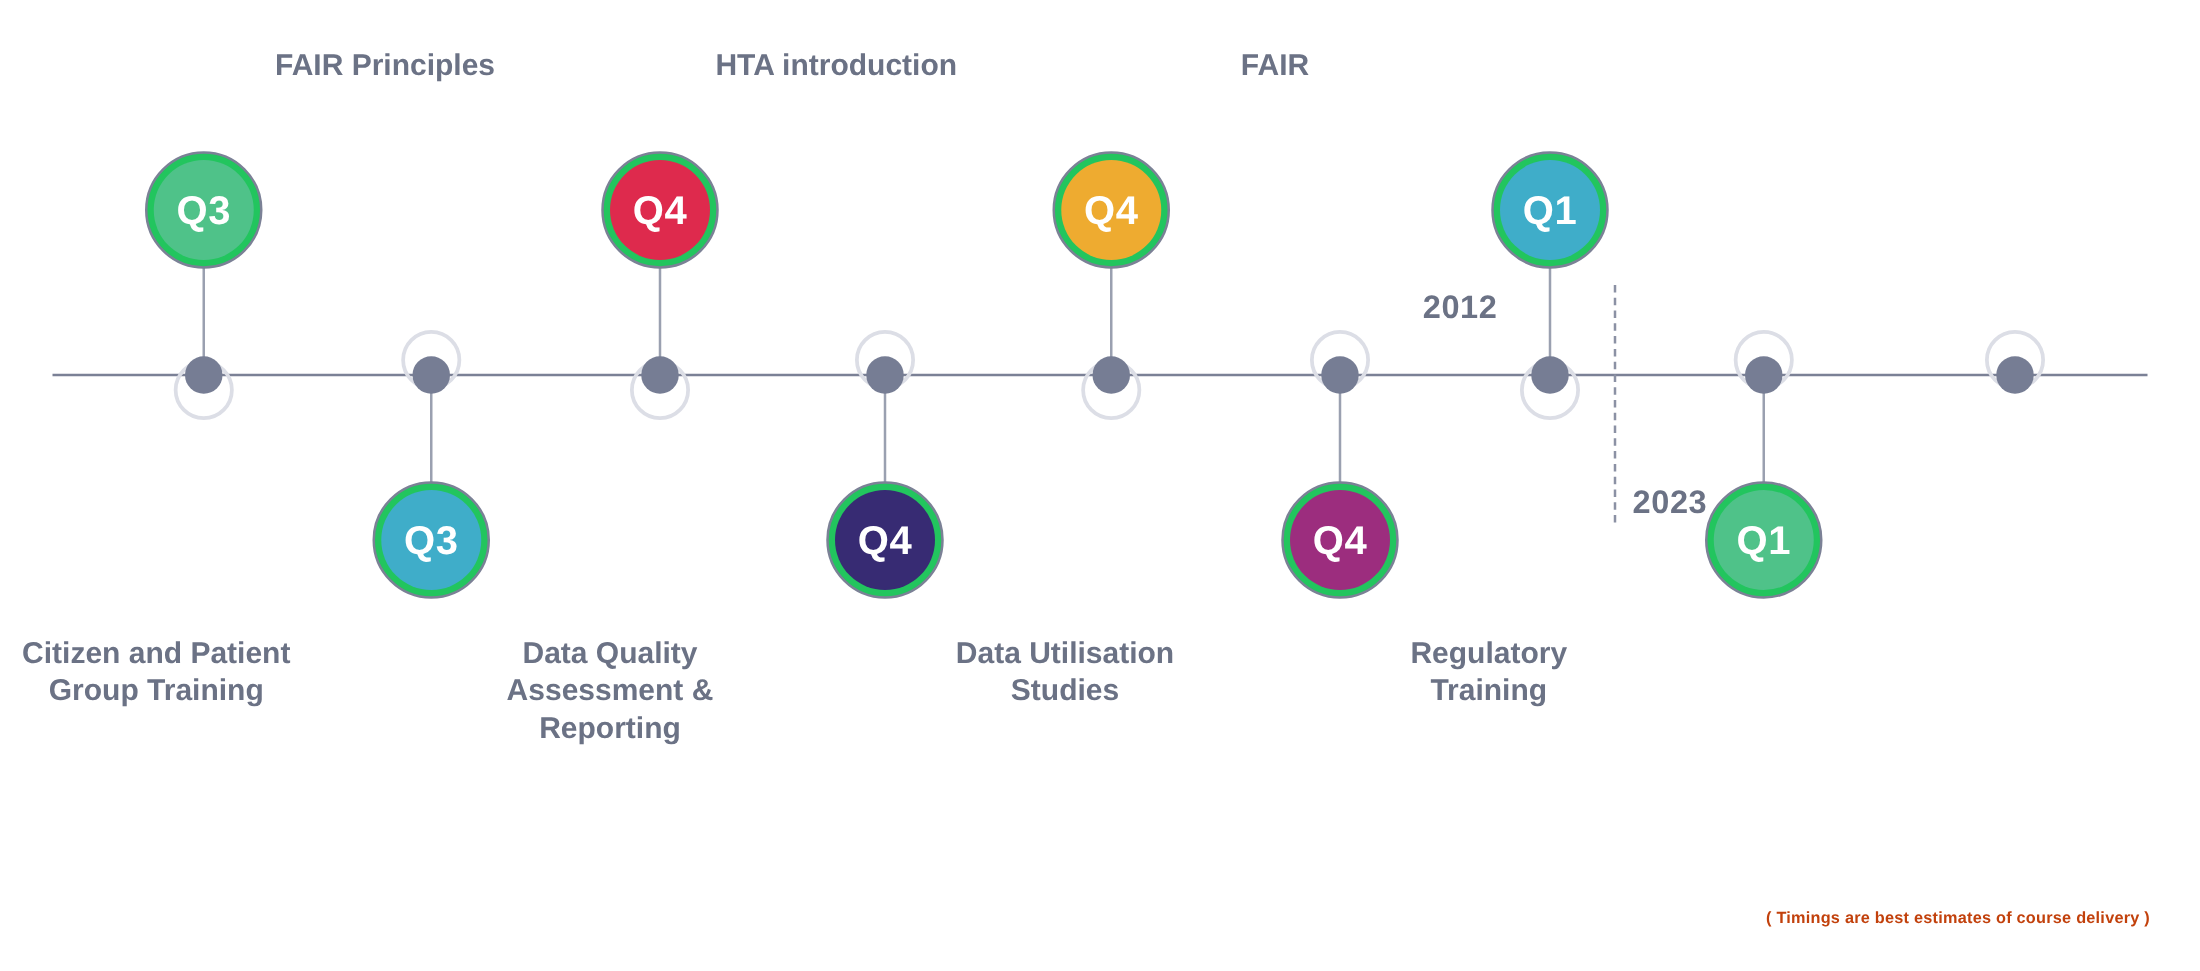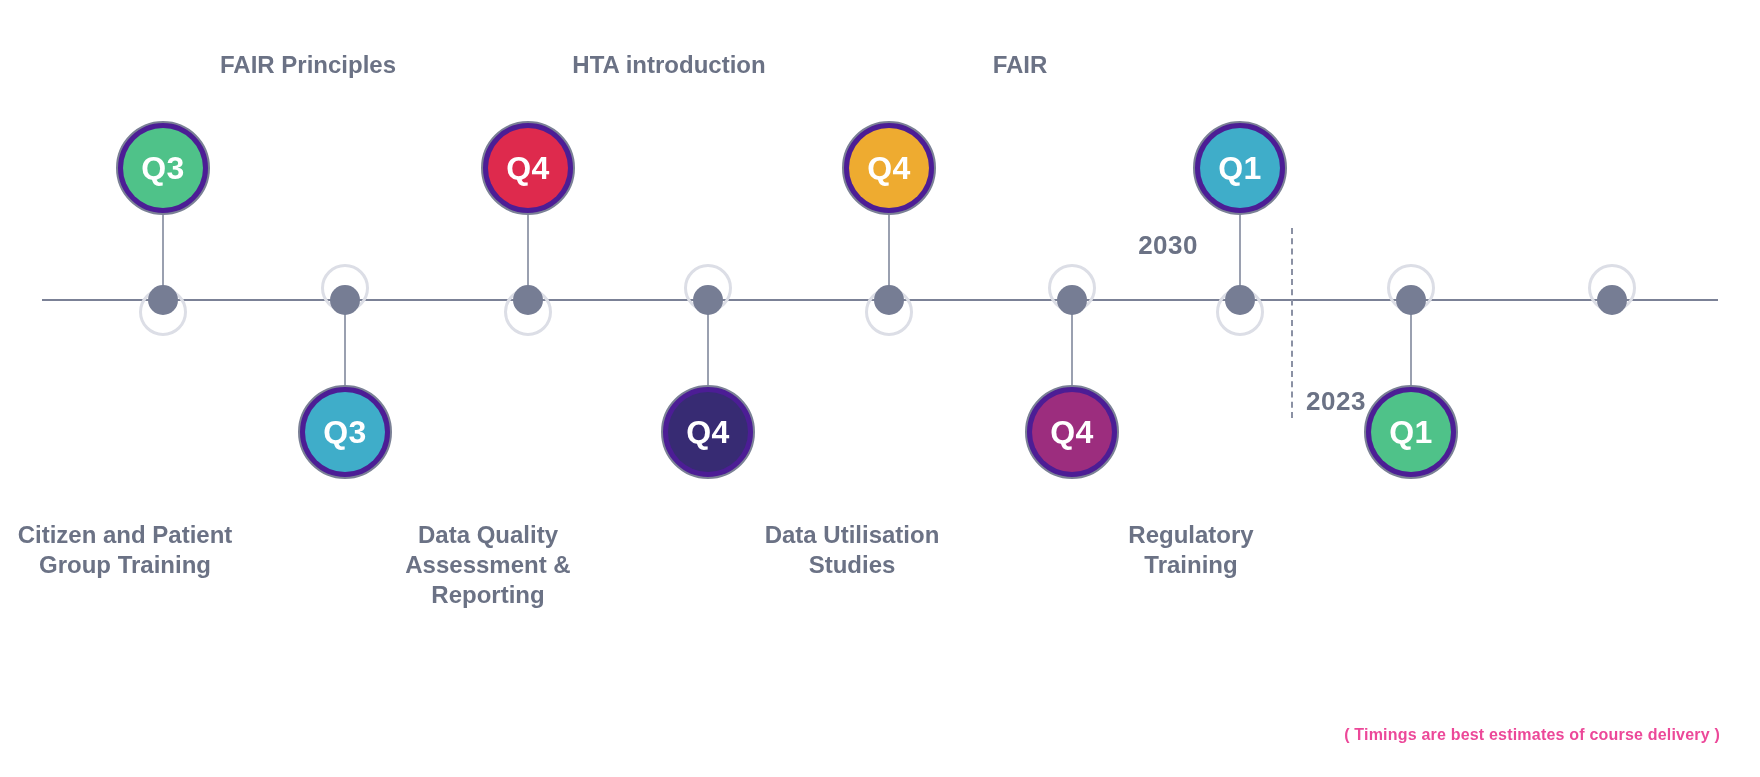--- a/index.html
+++ b/index.html
@@ -96,21 +96,21 @@
 
   
   .bubble {
     position: absolute;
     width: 94px;
     height: 94px;
     left: -47px;
     border-radius: 50%;
     box-sizing: border-box;
     border: 2px solid #7b8196;
-    background: #4c1d95;
+    background: #22c55e;
     padding: 5px;
     z-index: 5;
   }
   .node.up   .bubble { top: 121px; }
   .node.down .bubble { top: 385px; }
 
   .bubble-fill {
     width: 100%;
     height: 100%;
     border-radius: 50%;
@@ -129,46 +129,45 @@
     left: 0;
     transform: translateX(-50%);
     width: 440px;
     margin-left: -220px;
     text-align: center;
     font-size: 24px;
     font-weight: bold;
     color: #6b7285;
     line-height: 1.26;
     white-space: pre-line;
-    margin-top: 12px;
   }
   .node.up   .node-title { top: 38px; }
   .node.down .node-title { top: 508px; }
 
   
   .footnote {
     position: absolute;
     right: 40px;
     top: 726px;
-    font-size: 16px;
-    font-weight: bold;
-    color: #ec4899;
+    font-size: 13px;
+    font-weight: bold;
+    color: #c2410c;
     letter-spacing: 0.2px;
     white-space: nowrap;
   }
 </style>
 </head>
 <body>
 
 <div id="stage">
 
   <div class="axis-line"></div>
 
   <div class="year-divider"></div>
-  <div class="year-label year-2021">2030</div>
+  <div class="year-label year-2021">2012</div>
   <div class="year-label year-2022">2023</div>
 
   <div id="nodes-root">
       <div class="node up" style="left: 163px;">
         <div class="halo"></div>
         <div class="stem"></div>
         <div class="dot"></div>
         <div class="bubble">
           <div class="bubble-fill" style="background: rgb(79, 194, 137);">Q3</div>
         </div>

